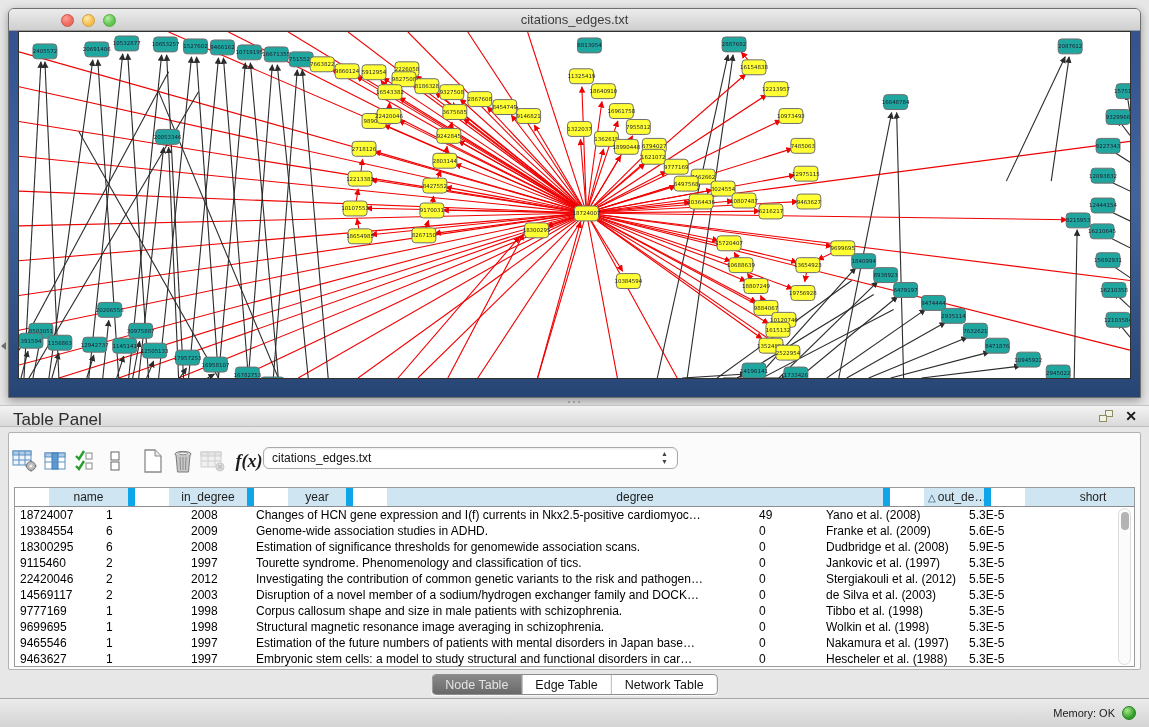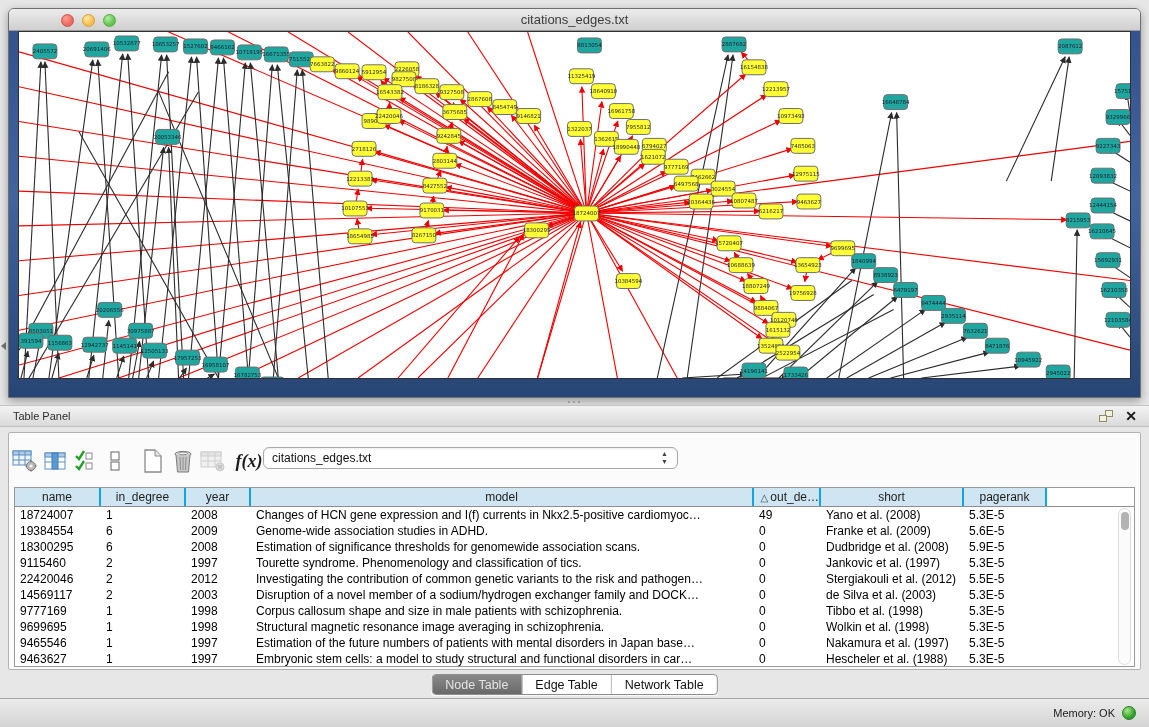--- a/index.html
+++ b/index.html
@@ -28,21 +28,21 @@
   
   .splitter { position:absolute; left:0; top:399px; width:100%; height:6px; }
   .splitter-dots { position:absolute; left:568px; top:1px; width:12px; height:4px; }
   .splitter-dots i { position:absolute; width:2px; height:2px; background:#8f8f8f; border-radius:50%; }
   .panel-collapse-arrow { position:absolute; left:1px; top:342px; width:0; height:0;
     border-top:4px solid transparent; border-bottom:4px solid transparent; border-right:5px solid #6d6d6d; }
 
   
   .panel-header { position:absolute; left:0; top:405px; width:100%; height:22px;
     background:linear-gradient(#f3f3f3,#dadada); border-top:1px solid #c4c4c4; border-bottom:1px solid #bdbdbd; }
-  .panel-header .ph-title { position:absolute; left:13px; top:4px; font-size:11px; color:#2e2e2e; }
+  .panel-header .ph-title { position:absolute; left:13px; top:4px; font-size:17px; color:#2e2e2e; }
   .float-btn { position:absolute; right:36px; top:4px; width:14px; height:12px; cursor:default; }
   .float-btn .sq1 { position:absolute; left:0; bottom:0; width:8px; height:7px; border:1px solid #8d8d60; background:#f2f2e4; }
   .float-btn .sq2 { position:absolute; right:0; top:0; width:8px; height:7px; border:1px solid #8d8d60; background:#f2f2e4; }
   .close-btn { position:absolute; right:12px; top:2px; font-size:14px; font-weight:bold; color:#161616; line-height:16px; }
 
   .content-box { position:absolute; left:8px; top:432px; width:1133px; height:238px;
     background:#fbfbfb; border:1px solid #b2b2b2; border-radius:2px; }
 
   
   .toolbar { position:absolute; left:10px; top:444px; height:34px; display:flex; align-items:center; }
@@ -51,22 +51,22 @@
   .fx { font-family:"Liberation Serif", serif; font-style:italic; font-weight:bold; font-size:18px; color:#1c1c1c; }
   .combo { position:absolute; left:263px; top:447px; width:415px; height:22px; background:#fff;
     border:1px solid #a9a9a9; border-radius:6px; font-size:12px; color:#111;
     display:flex; align-items:center; padding:0 8px; box-shadow:inset 0 1px 2px rgba(0,0,0,.08); }
   .combo .arrows { position:absolute; right:9px; top:2px; font-size:7px; color:#444; line-height:8px; text-align:center; }
 
   
   .dtable { position:absolute; left:14px; top:487px; width:1121px; height:180px;
     background:#fff; border:1px solid #9a9a9a; font-size:12px; color:#000; overflow:hidden; }
   .thead { display:flex; height:19px; border-bottom:1px solid #8d8d8d; background:#fff; }
-  .th { background:#cfe6f2; border-right:2px solid #0ea5e9; text-align:center; line-height:19px;
-    color:#1d1d1d; overflow:hidden; white-space:nowrap; flex:0 0 auto; }
+  .th { background:#cfe6f2; border-right:7px solid #0ea5e9; text-align:center; line-height:19px;
+    color:#1d1d1d; overflow:hidden; white-space:nowrap; flex:0 0 auto;margin-left:34px; }
   .th.sorted { text-align:right; padding-left:4px; }
   .th .sort-tri { color:#2b4a63; font-size:10px; margin-right:2px; }
   .trow { display:flex; height:16px; line-height:16px; }
   .td { flex:0 0 auto; padding-left:5px; overflow:hidden; white-space:nowrap; }
   .vscroll { position:absolute; right:3px; top:20px; width:13px; height:157px;
     background:#fbfbfb; border:1px solid #dcdcdc; border-radius:7px; }
   .vthumb { position:absolute; left:2px; top:3px; width:8px; height:18px; background:#b3b3b3; border-radius:4px; }
 
   
   .seg-tabs { position:absolute; left:50%; transform:translateX(-50%); top:674px; height:21px;
@@ -812,21 +812,21 @@
   <div class="combo">
     <span>citations_edges.txt</span>
     <span class="arrows">▲<br>▼</span>
   </div>
 
   <div class="dtable">
     <div class="thead" id="thead">
         <div class="th" style="width: 86px;">name</div>
         <div class="th" style="width: 85px;">in_degree</div>
         <div class="th" style="width: 65px;">year</div>
-        <div class="th" style="width: 503px;">model</div>
+        <div class="th" style="width: 503px;">degree</div>
         <div class="th sorted" style="width: 67px;"><span class="sort-tri">△</span>out_de…</div>
         <div class="th" style="width: 143px;">short</div>
         <div class="th" style="width: 83px;">pagerank</div>
       </div>
     <div id="tbody">
         <div class="trow">
           <div class="td" style="width: 86px;">18724007</div>
           <div class="td" style="width: 85px;">1</div>
           <div class="td" style="width: 65px;">2008</div>
           <div class="td" style="width: 503px;">Changes of HCN gene expression and I(f) currents in Nkx2.5-positive cardiomyoc…</div>

